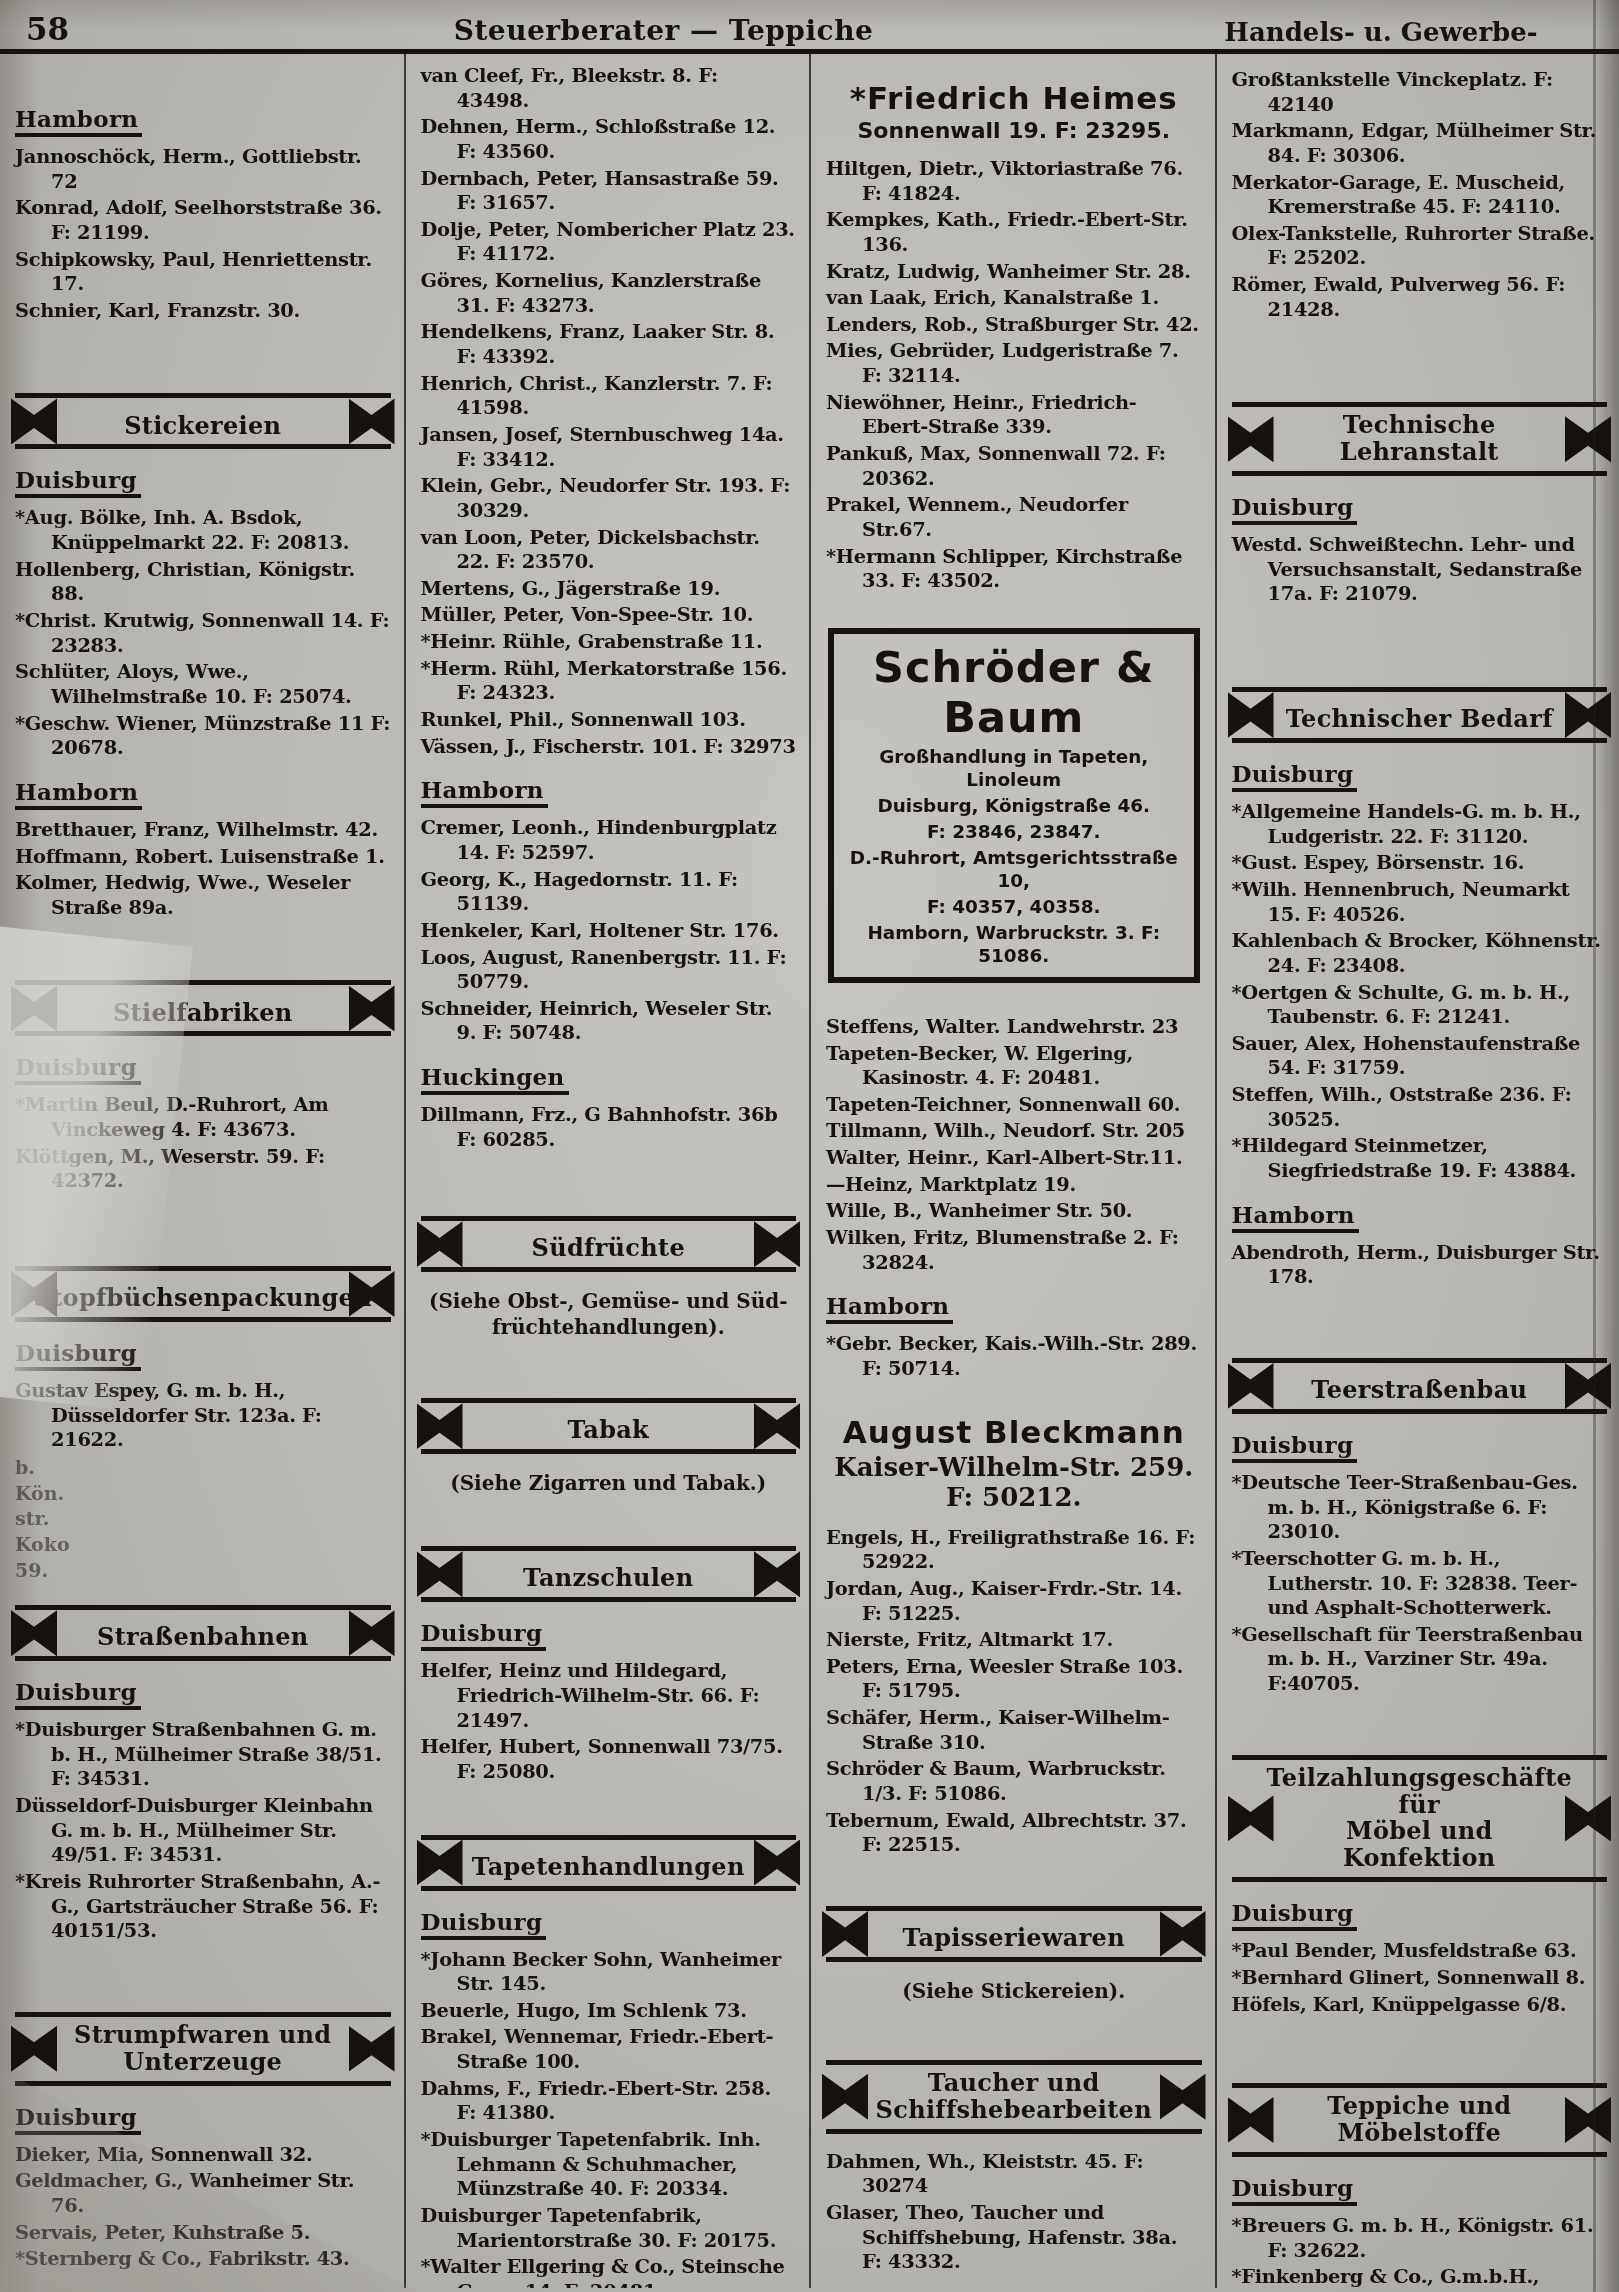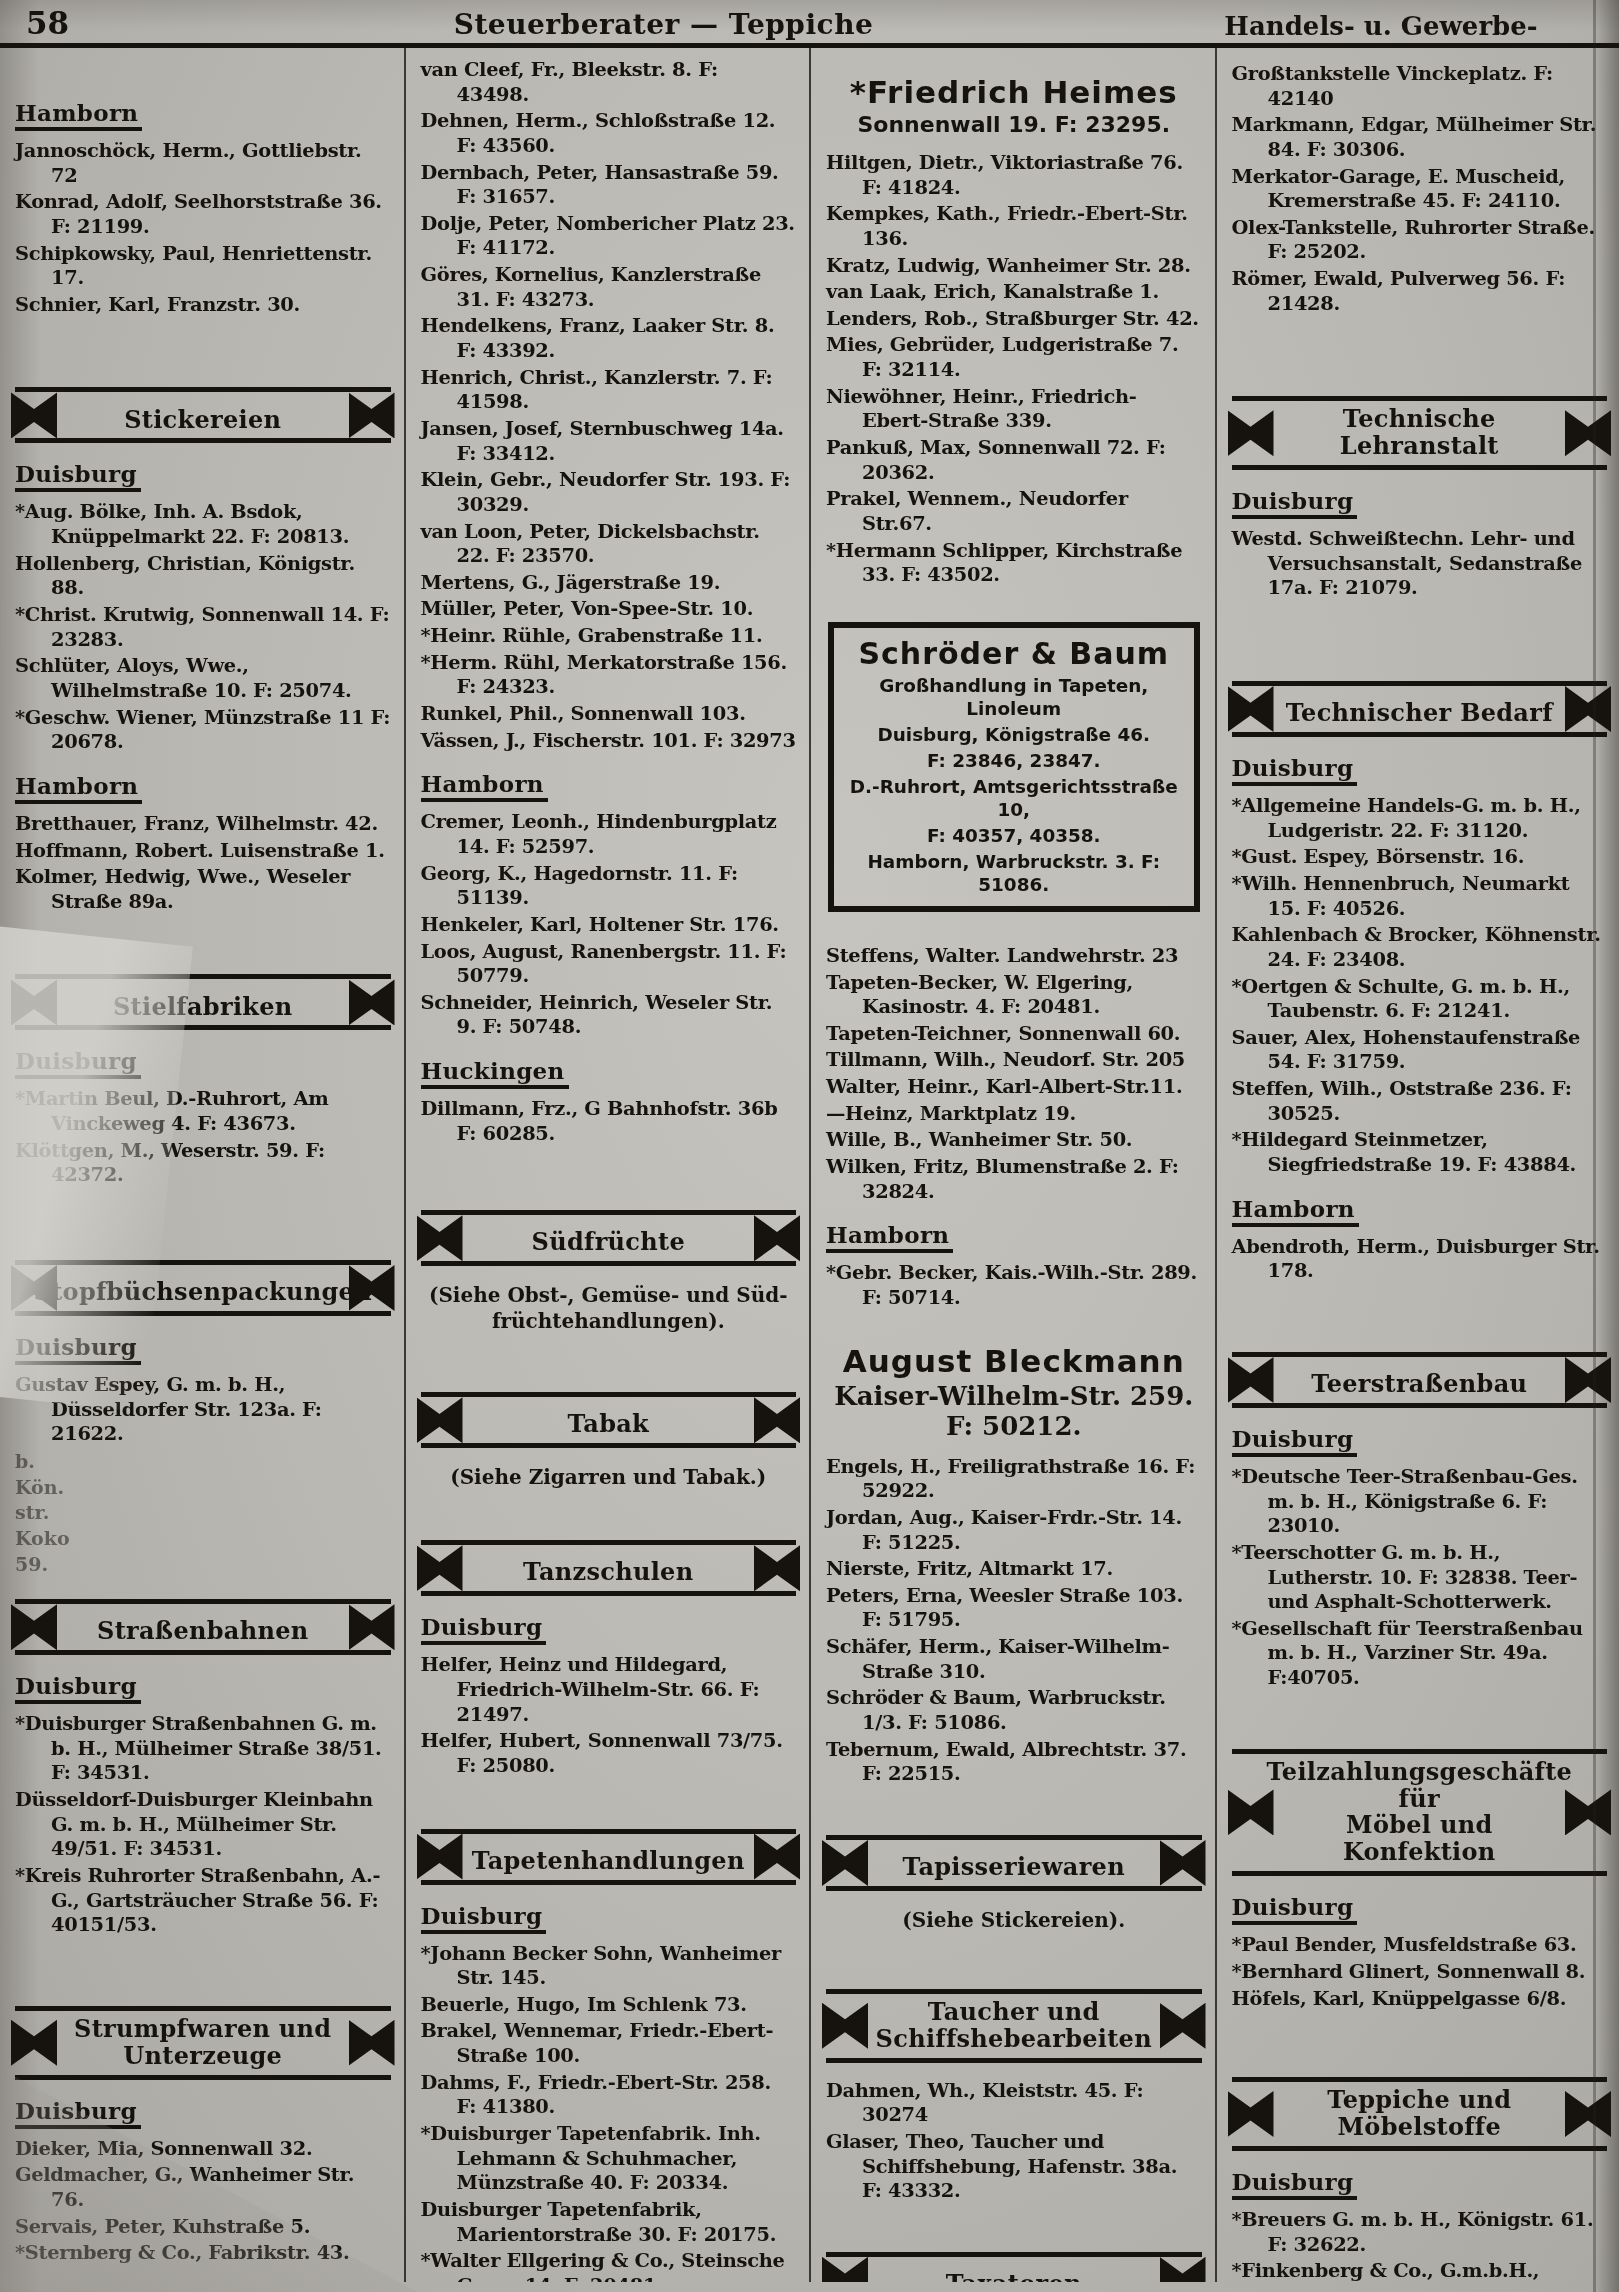--- a/index.html
+++ b/index.html
@@ -10,21 +10,21 @@
     font-family:"DejaVu Serif","Liberation Serif",serif;
     background:
       linear-gradient(to right, rgba(70,66,60,.28) 0px, rgba(70,66,60,0) 40px),
       linear-gradient(to left, rgba(45,42,38,.45) 0px, rgba(45,42,38,0) 26px),
       linear-gradient(to bottom, rgba(70,66,60,.20) 0px, rgba(70,66,60,0) 30px),
       radial-gradient(ellipse at 52% 38%, #c6c4be 0%, #bab8b2 52%, #aaa8a2 100%);
   }
   
   .header {
     display:flex; align-items:flex-end; box-sizing:border-box;
-    height:48px; padding:4px 20px 2px 26px;
+    height:54px; padding:4px 20px 2px 26px;
     border-bottom:5px solid #16130e; font-weight:bold;
   }
   .pagenum { width:139px; font-size:31px; }
   .head-center { flex:1; text-align:center; font-size:28px; letter-spacing:0.5px; }
   .head-right { width:438px; text-align:center; font-size:26px; }
   
   .cols { display:flex; height:2234px; }
   .col { flex:1 1 0; box-sizing:border-box; padding:8px 13px 0 15px; overflow:hidden; }
   .col + .col { border-left:2px solid rgba(28,25,20,.8); }
   
@@ -51,21 +51,21 @@
     clip-path:polygon(0 0, 50% 36%, 100% 0, 100% 100%, 50% 64%, 0 100%);
   }
   .bow.l { left:-4px; } .bow.r { right:-4px; }
   .note { text-align:center; font-size:20px; font-weight:700; margin:4px 6px 12px; line-height:1.3; }
   
   .adbox {
     border:6px solid #16130e; margin:14px 2px 16px; padding:8px 4px 10px;
     text-align:center; font-family:"DejaVu Sans","Liberation Sans",sans-serif;
   }
   .adbold { text-align:center; margin:12px 0 14px; }
-  .b1 { font-size:30px; font-weight:800; letter-spacing:1px; }
+  .b1 { font-size:43px; font-weight:800; letter-spacing:1px; }
   .b2 { font-size:18.4px; font-weight:700; line-height:1.25; margin-top:3px; }
   .t1 { font-family:"DejaVu Sans","Liberation Sans",sans-serif; font-size:31px; font-weight:800; letter-spacing:1px; }
   .t2 { font-family:"DejaVu Sans","Liberation Sans",sans-serif; font-size:22px; font-weight:700; margin-top:2px; }
   .t3 { font-size:26px; font-weight:700; margin-top:2px; }
   .frag { font-size:19px; font-weight:700; opacity:.5; line-height:1.35; }
   .sp { width:100%; }
   
   .tear1 {
     position:absolute; left:-30px; top:935px; width:199px; height:468px;
     background:linear-gradient(100deg, rgba(212,210,204,.85) 45%, rgba(212,210,204,0) 95%);

